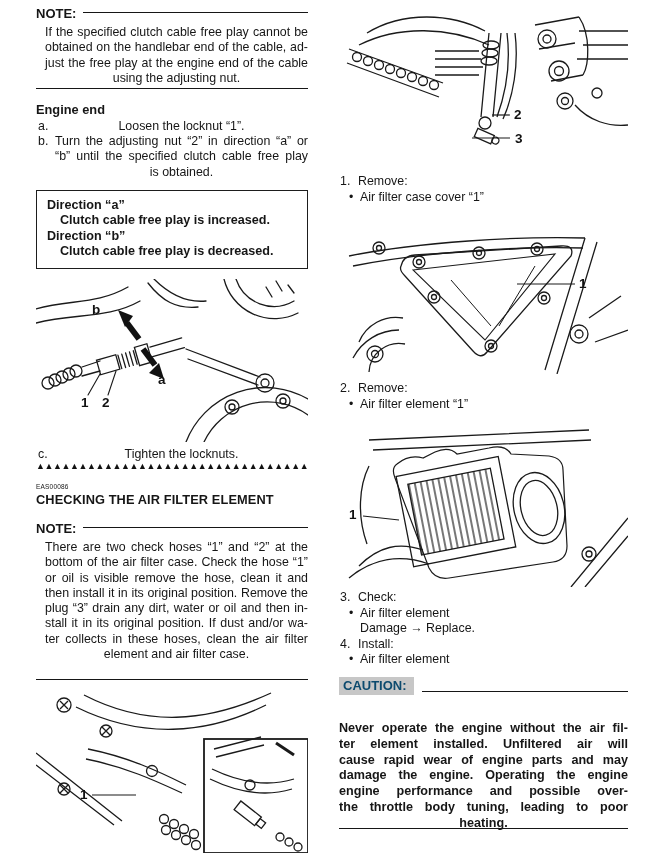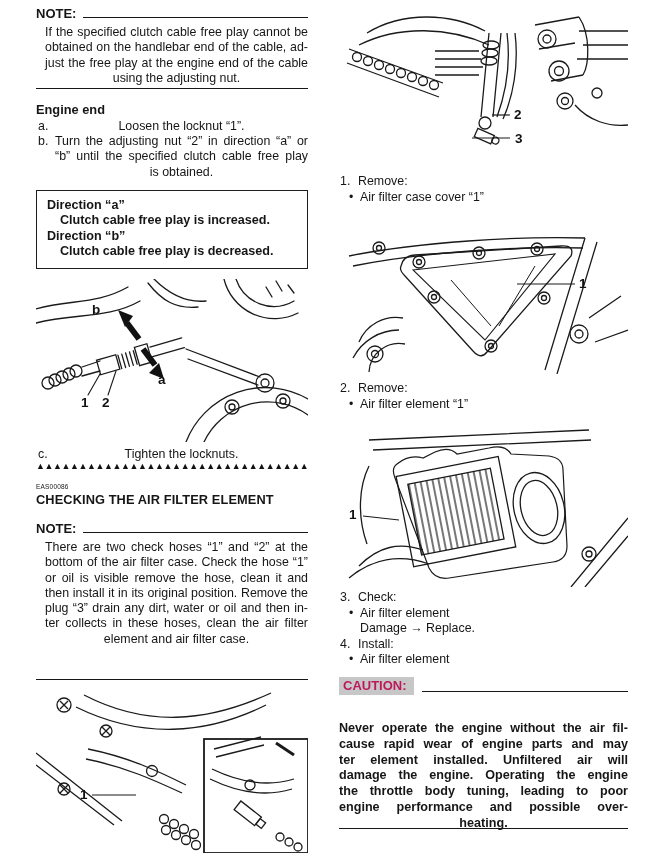--- a/index.html
+++ b/index.html
@@ -12,21 +12,21 @@
   .col { position:absolute; top:0; height:853px; }
   .col-left  { left:36px;  width:272px; }
   .col-right { left:339px; width:289px; }
 
   .abs { position:absolute; left:0; right:0; }
 
   .body-text { font-size:12.4px; line-height:15.3px;margin-left:9px; }
   .jl { text-align:justify; text-align-last:justify; }
   .ll { text-align:center; }
 
-  .note-head { display:flex; align-items:flex-end; font-weight:bold; font-size:13px; }
+  .note-head { display:flex; align-items:center; font-weight:bold; font-size:13px; }
   .note-head .rule { flex:1; border-bottom:1.7px solid #161616; margin:0 0 3px 7px; }
   .hrule { border-bottom:1.8px solid #161616; }
 
   .heading { font-weight:bold; font-size:12.8px; }
   .section-code { font-size:6.5px; letter-spacing:.2px; }
   .section-heading { font-weight:bold; font-size:12.8px; letter-spacing:.1px; }
 
   .step { position:absolute; left:0; right:0; font-size:12.4px; line-height:15.3px; padding-left:19px; }
   .step .marker { position:absolute; left:2px; }
 
@@ -41,21 +41,21 @@
   .fig-label { position:absolute; font-weight:bold; font-size:13.5px; color:#111; line-height:1; }
 
   .rstep { position:absolute; left:0; right:0; font-size:12.4px; line-height:15.6px; }
   .rstep .numline { position:relative; padding-left:19px; }
   .rstep .numline .marker { position:absolute; left:1px; }
   .rstep .bulline { position:relative; padding-left:21px; }
   .rstep .bulline .bullet { position:absolute; left:10px; }
   .rstep .subline { padding-left:21px; }
 
   .caution-head { display:flex; align-items:flex-end; }
-  .caution-label { background:#c7c7c7; color:#be185d; font-weight:bold; font-size:13px; padding:1px 7px 2px 4px; }
+  .caution-label { background:#c7c7c7; color:#0c4a6e; font-weight:bold; font-size:13px; padding:1px 7px 2px 4px; }
   .caution-head .rule { flex:1; border-bottom:1.8px solid #161616; margin:0 0 3px 8px; }
   .caution-body { font-weight:bold; font-size:12.6px; line-height:15.8px; }
 </style>
 </head>
 <body>
 
 <div class="col col-left">
 
   <div class="abs note-head" style="top:6px">
     <span>NOTE:</span>
@@ -152,20 +152,21 @@
     <span>NOTE:</span>
     <span class="rule"></span>
   </div>
 
   <div class="abs body-text" style="top:540px">
     <div class="jl">There are two check hoses “1” and “2” at the</div>
     <div class="jl">bottom of the air filter case. Check the hose “1”</div>
     <div class="jl">or oil is visible remove the hose, clean it and</div>
     <div class="jl">then install it in its original position. Remove the</div>
     <div class="jl">plug “3” drain any dirt, water or oil and then in-</div>
+    <div class="jl">stall it in its original position. If dust and/or wa-</div>
     <div class="jl">ter collects in these hoses, clean the air filter</div>
     <div class="ll">element and air filter case.</div>
   </div>
   <div class="abs hrule" style="top:679px"></div>
 
   <div class="figure" style="top:691px;height:162px">
     <svg viewBox="0 0 272 162" width="272" height="162">
       <g stroke="#1a1a1a" fill="none" stroke-width="1.3">
         <circle cx="28" cy="14" r="7"></circle>
           <path d="M24,10 L32,18 M32,10 L24,18"></path>
@@ -361,22 +362,22 @@
     </div>
   </div>
 
   <div class="abs caution-head" style="top:677px">
     <span class="caution-label">CAUTION:</span>
     <span class="rule"></span>
   </div>
 
   <div class="abs caution-body" style="top:721px">
     <div class="jl">Never operate the engine without the air fil-</div>
+    <div class="jl">ter element installed. Unfiltered air will</div>
     <div class="jl">cause rapid wear of engine parts and may</div>
-    <div class="jl">ter element installed. Unfiltered air will</div>
     <div class="jl">damage the engine. Operating the engine</div>
+    <div class="jl">engine performance and possible over-</div>
     <div class="jl">the throttle body tuning, leading to poor</div>
-    <div class="jl">engine performance and possible over-</div>
     <div class="ll">heating.</div>
   </div>
   <div class="abs hrule" style="top:828px"></div>
 
 </div>
 
 </body></html>

